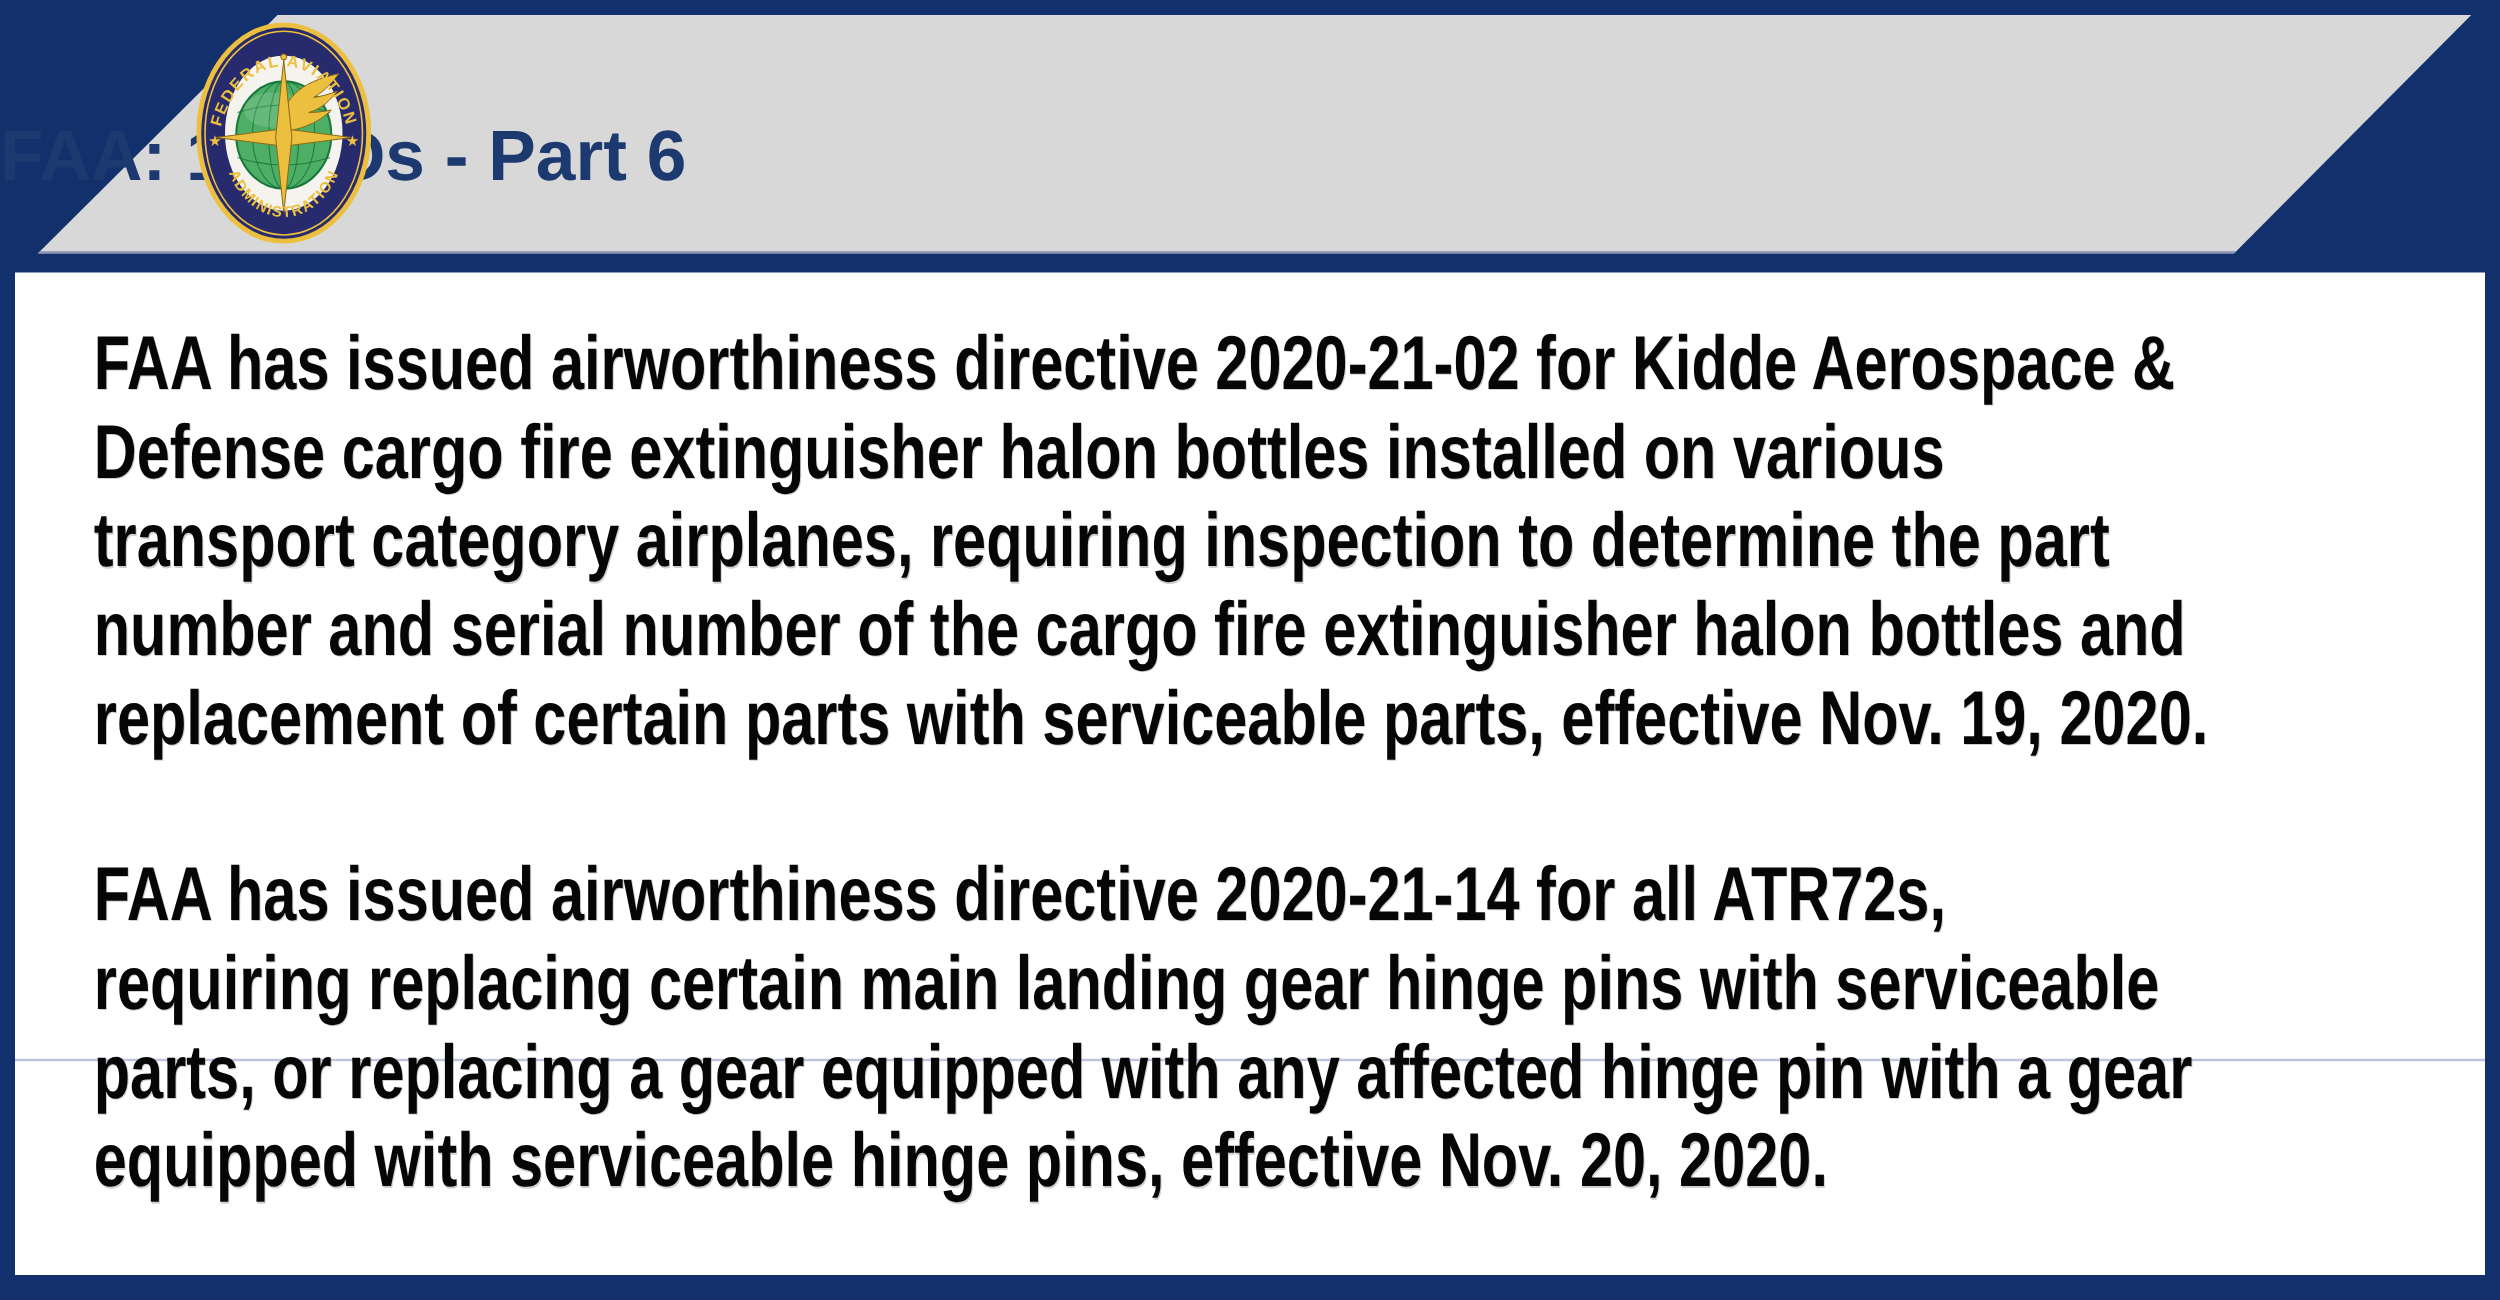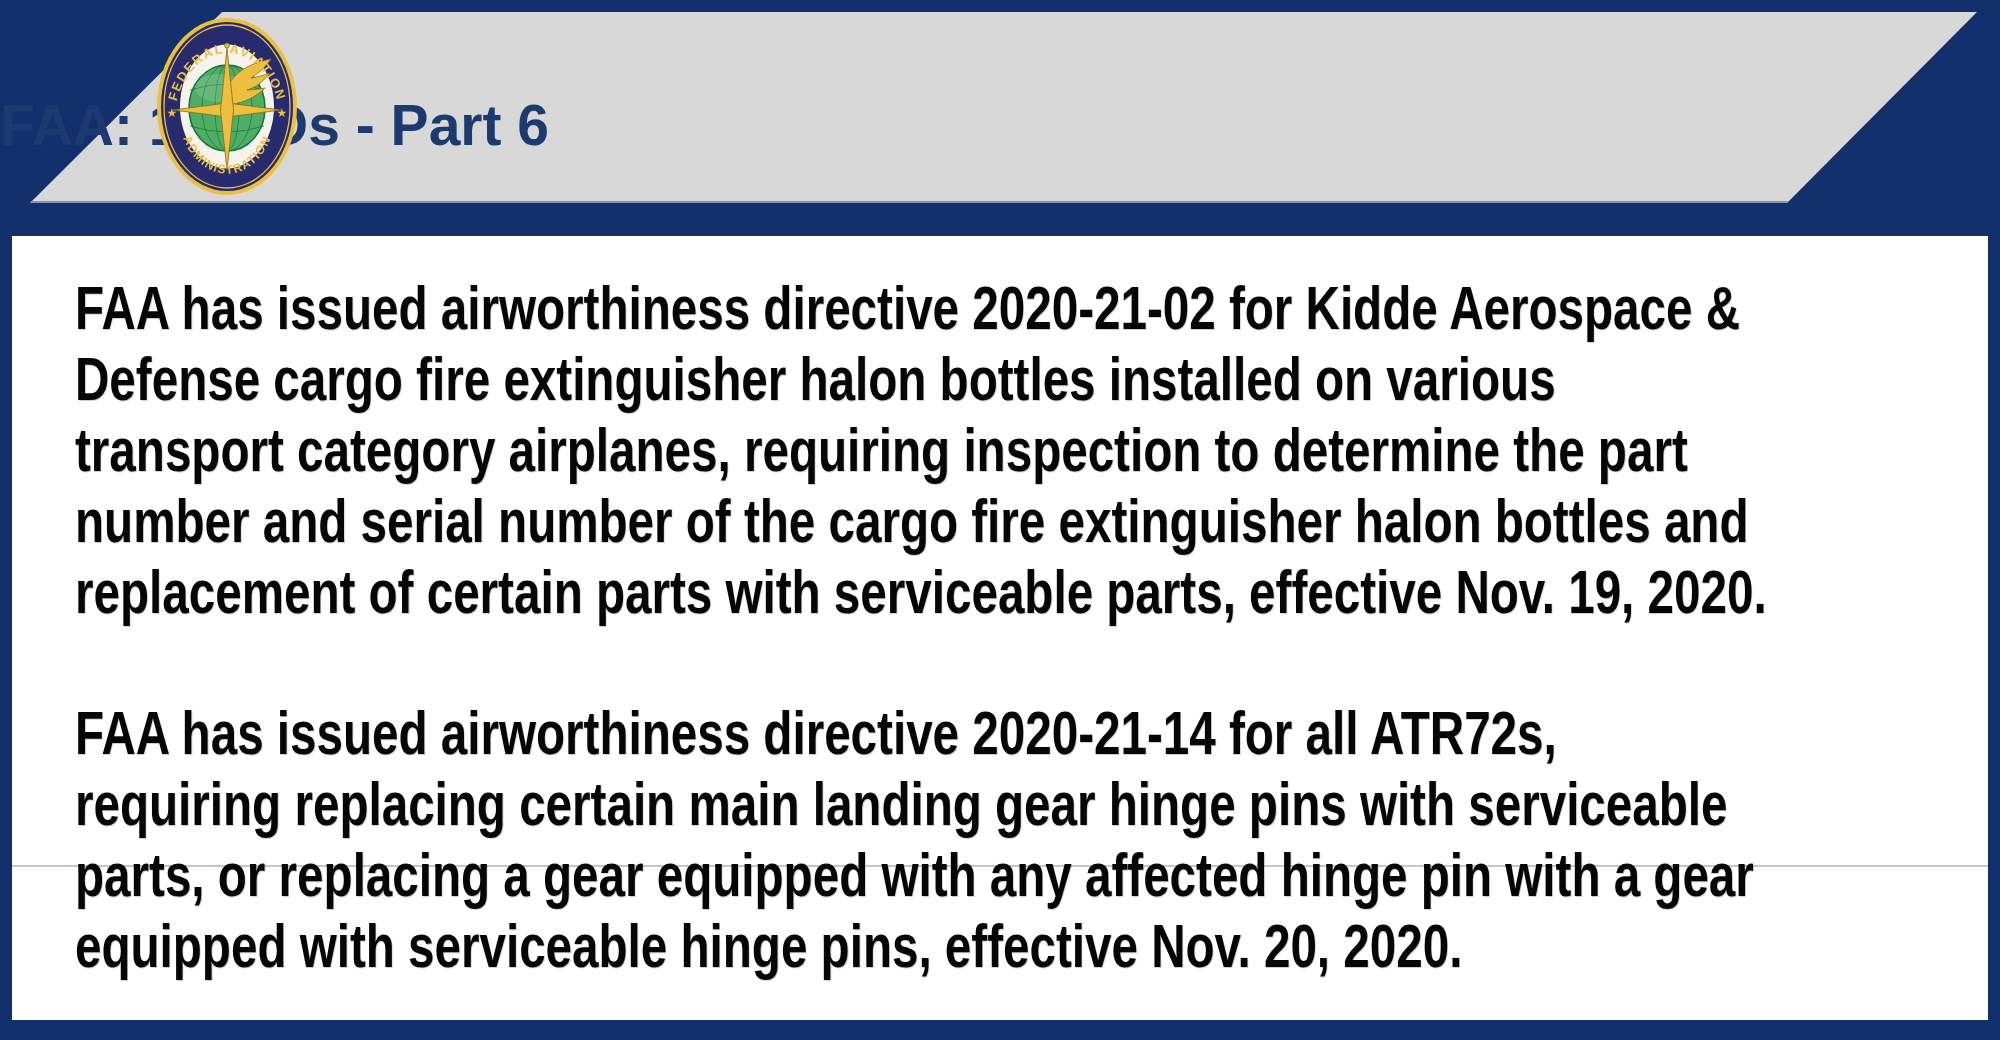--- a/index.html
+++ b/index.html
@@ -21,21 +21,21 @@
   .title{
     position:absolute;left:0;top:82px;width:2000px;height:86px;
     text-align:left;font-size:57px;line-height:86px;font-weight:bold;
     color:var(--title_navy,#1d3a70);letter-spacing:0;
   }
   .seal{position:absolute;left:157px;top:18px;width:140px;height:177px;}
   .seal text{font-family:"Liberation Sans","DejaVu Sans",sans-serif;}
   
   .panel{
     position:absolute;left:12px;right:12px;top:218px;bottom:20px;
-    background:#ffffff;overflow:hidden;margin-top:18px;
+    background:#ffffff;overflow:hidden;
   }
   .rule{
     position:absolute;left:0;right:0;top:629px;height:2px;
     background:var(--faint_line,#aab3cd);opacity:.75;
   }
   .text-block{
     position:absolute;left:63px;top:37px;width:2450px;
     transform:scaleX(0.78);transform-origin:0 0;
   }
   .para{

